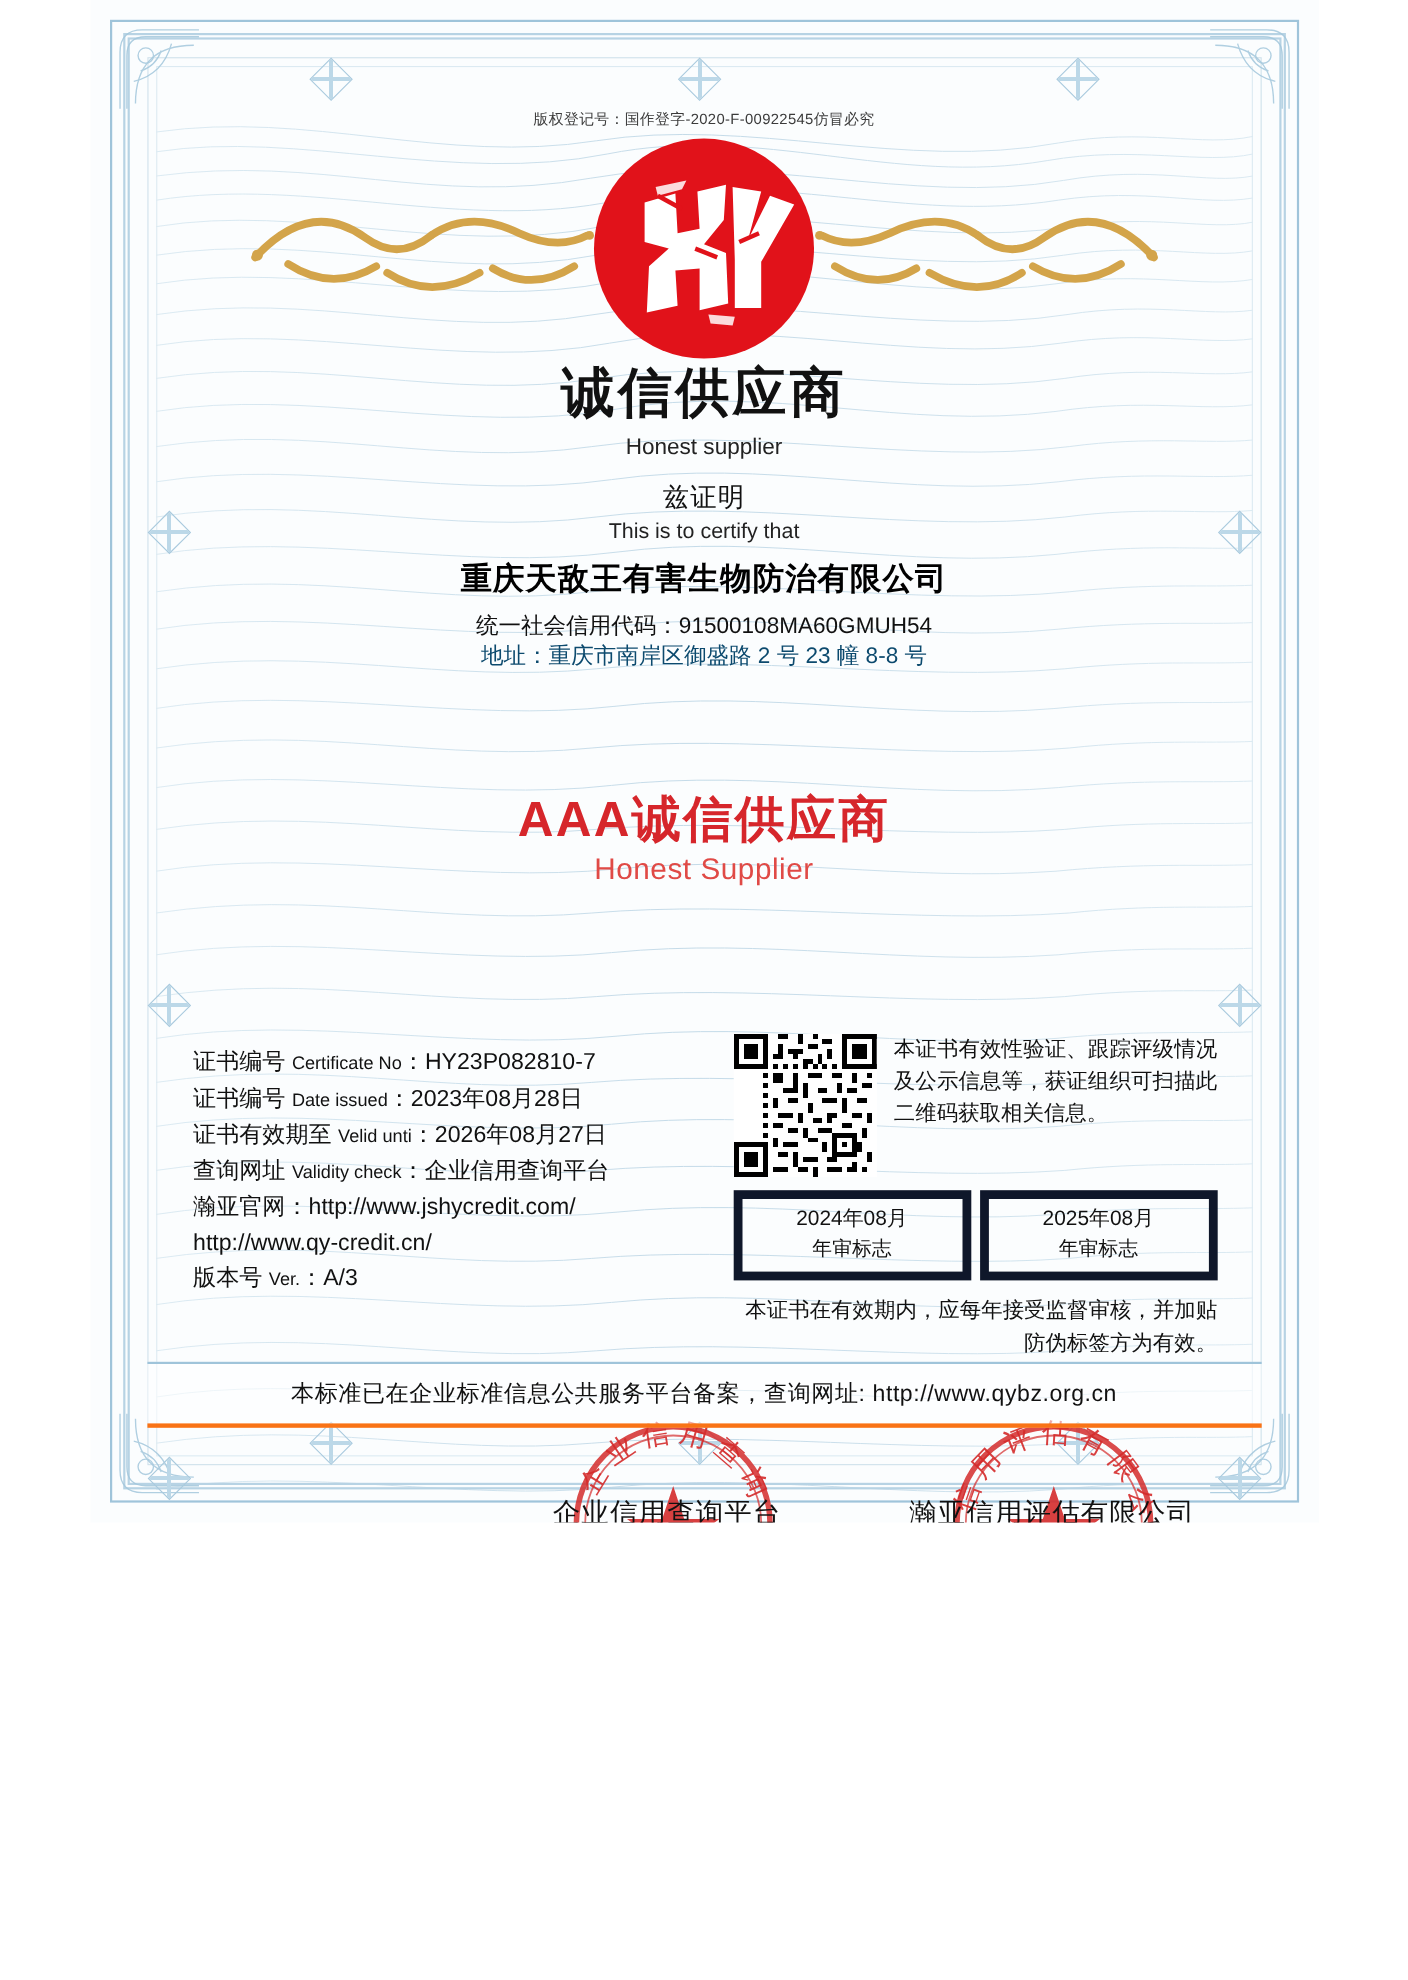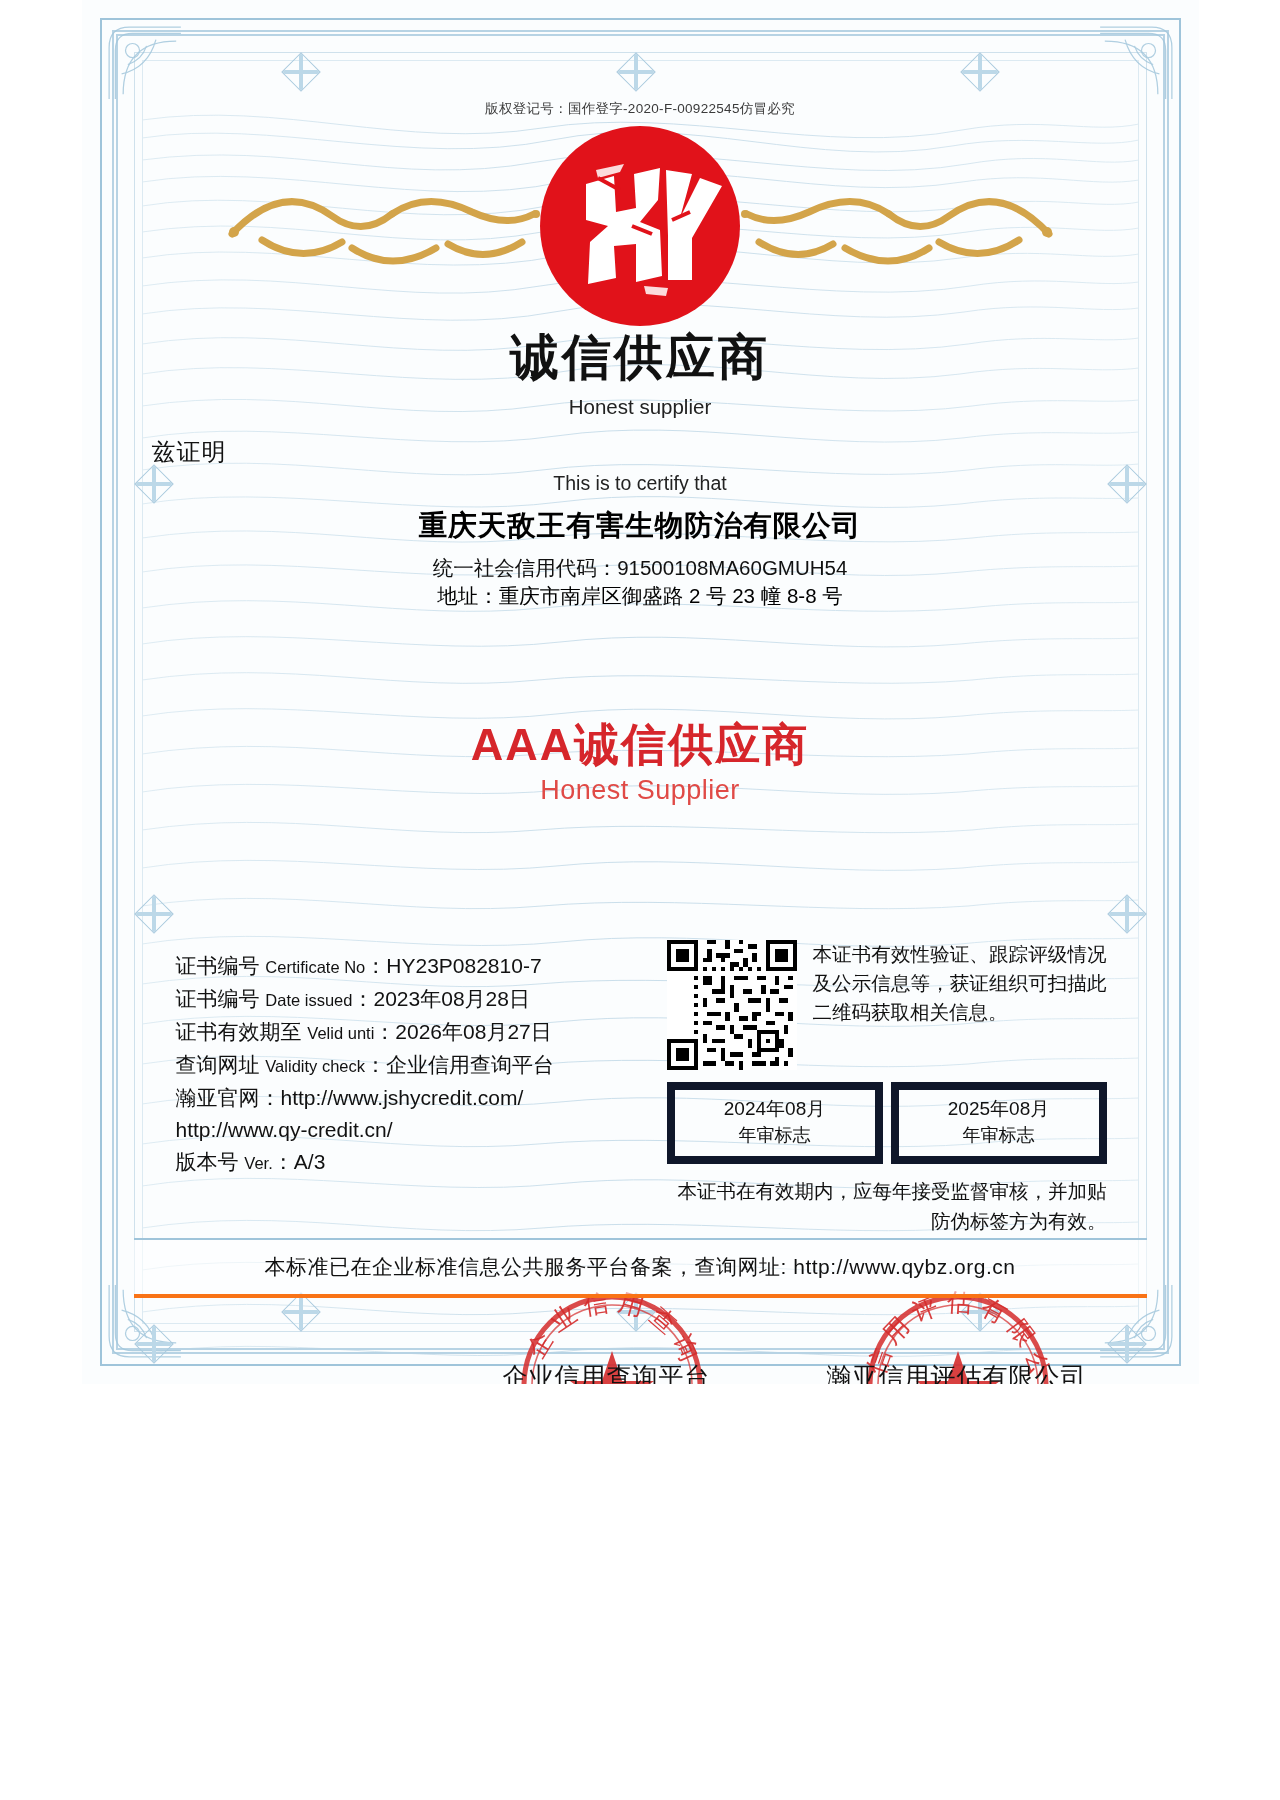--- a/index.html
+++ b/index.html
@@ -137,21 +137,21 @@
     top: 325px;
     left: 0; right: 0;
     text-align: center;
     font-size: 20.5px;
     color: #222;
   }
   .certify-cn {
     position: absolute;
     top: 366px;
     left: 0; right: 0;
-    text-align: left;
+    text-align: center;
     font-size: 24px;
     color: #111;
     letter-spacing: 1px;
   }
   .certify-en {
     position: absolute;
     top: 402px;
     left: 0; right: 0;
     text-align: center;
     font-size: 19.5px;
@@ -174,21 +174,21 @@
     text-align: center;
     font-size: 20.5px;
     color: #111;
   }
   .address {
     position: absolute;
     top: 512px;
     left: 0; right: 0;
     text-align: center;
     font-size: 20.5px;
-    color: #000000;
+    color: #0c4a6e;
   }
 
   .grade-cn {
     position: absolute;
     top: 645px;
     left: 0; right: 0;
     text-align: center;
     font-size: 45px;
     font-weight: bold;
     color: #d6262b;

